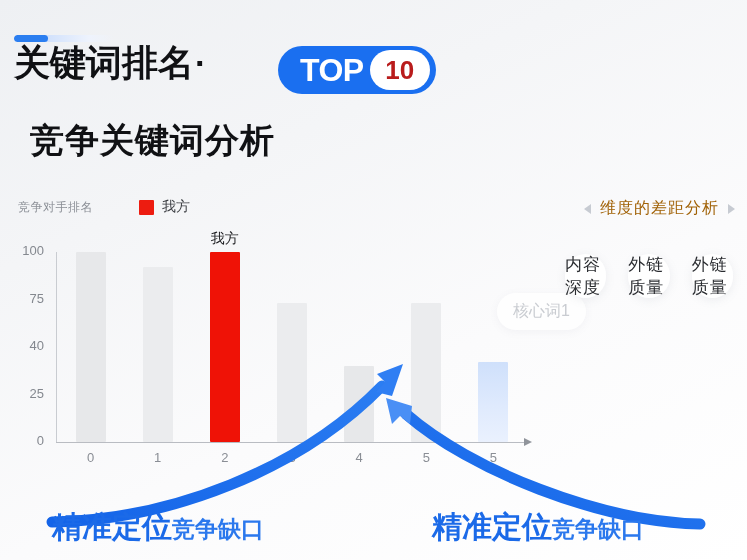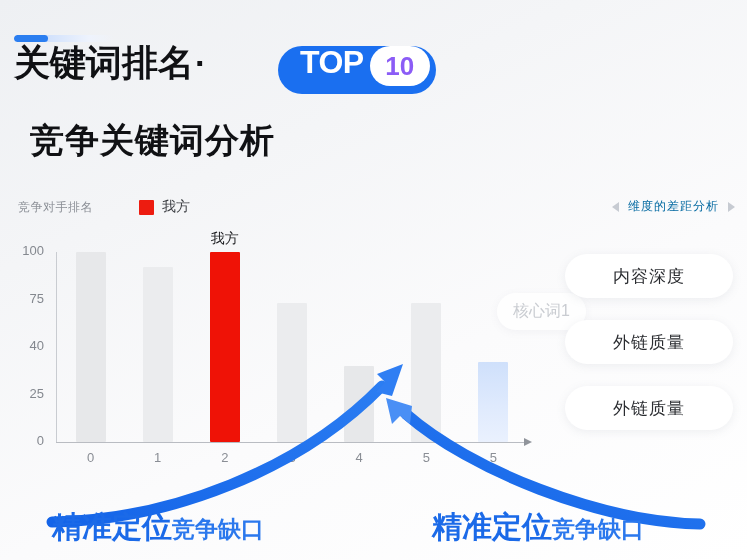--- a/index.html
+++ b/index.html
@@ -70,41 +70,41 @@
   
   .top-pill {
     position: absolute;
     left: 278px;
     top: 46px;
     height: 48px;
     padding: 0 6px 0 22px;
     border-radius: 26px;
     background: #1a6ff0;
     display: flex;
-    align-items: flex-start;
+    align-items: center;
     gap: 6px;
   }
   .top-pill-label {
     font-size: 32px;
     font-weight: 700;
     color: #ffffff;
     line-height: 1;
     letter-spacing: -0.5px;
   }
   .top-pill-badge {
     width: 60px;
     height: 40px;
     border-radius: 22px;
     background: #ffffff;
     display: flex;
     align-items: center;
     justify-content: center;
     font-size: 26px;
     font-weight: 700;
-    color: #8b5cf6;
+    color: #b91c1c;
   }
 
   
   .subtitle {
     position: absolute;
     top: 118px;
     left: 0;
     width: 747px;
     text-align: left;
     padding-left: 30px;
@@ -147,22 +147,22 @@
   
   .panel-head {
     position: absolute;
     right: 12px;
     top: 198px;
     display: flex;
     align-items: center;
     gap: 9px;
   }
   .panel-head-title {
-    font-size: 12px;
-    color: #0369a1;
+    font-size: 16px;
+    color: #a16207;
     letter-spacing: 1px;
     text-align: center;
   }
   .tri {
     width: 0; height: 0;
     border-top: 5px solid transparent;
     border-bottom: 5px solid transparent;
   }
   .tri-left  { border-right: 7px solid #c7cbd2; }
   .tri-right { border-left: 7px solid #c7cbd2; }
@@ -254,21 +254,21 @@
     box-shadow: 0 2px 8px rgba(110,120,140,0.07);
   }
 
   
   .cards {
     position: absolute;
     right: 14px;
     top: 254px;
     width: 168px;
     display: flex;
-    flex-direction: column;
+    flex-direction: row;
     gap: 22px;
   }
   .card {
     height: 44px;
     border-radius: 22px;
     background: #ffffff;
     box-shadow: 0 2px 10px rgba(120,130,150,0.12);
     display: flex;
     align-items: center;
     justify-content: center;

